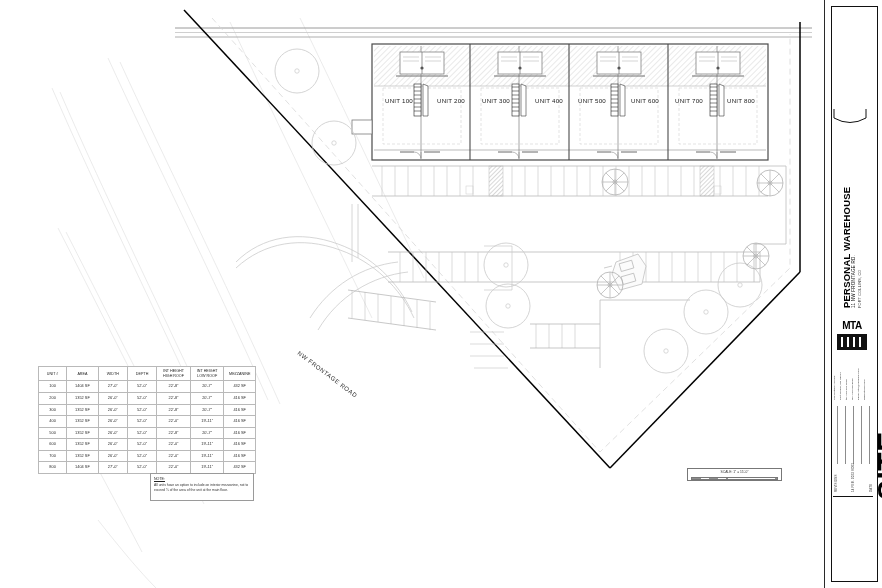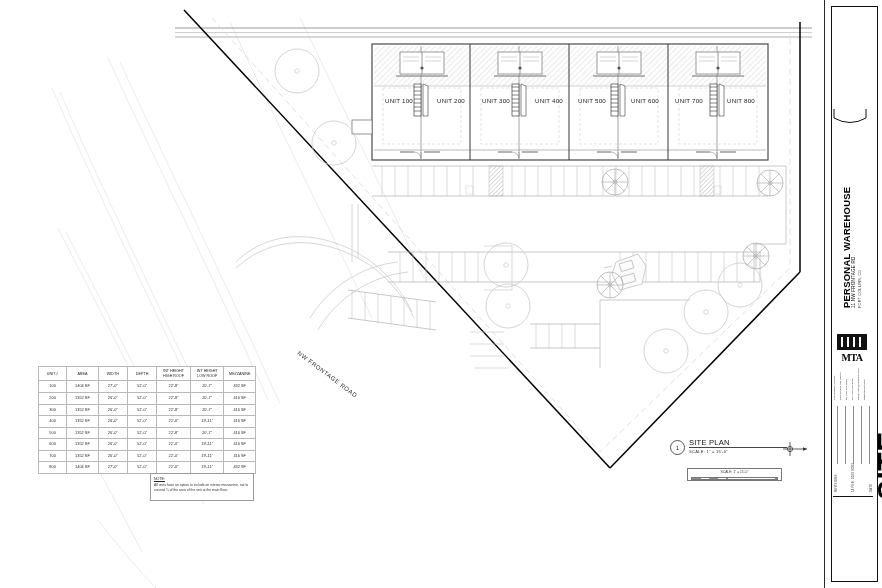--- a/index.html
+++ b/index.html
@@ -95,22 +95,21 @@
   .tb-proj-addr{font-size:4.6px;color:#111;letter-spacing:.2px;}
   .tb-proj-city{font-size:3.8px;color:#333;letter-spacing:.2px;}
 
   .logo{
     position:absolute;left:9px;top:318px;width:36px;height:34px;
   }
   .logo-mark{
     position:absolute;left:0;top:0;width:36px;height:15px;
     display:flex;align-items:center;justify-content:center;
     font-size:10px;font-weight:bold;letter-spacing:-.5px;color:#000;
-    font-family:Liberation Serif, serif;
-    margin-top:32px;
+    font-family:Liberation Sans, sans-serif;
   }
   .logo-bars{position:absolute;left:3px;top:16px;width:30px;height:16px;background:#111;}
   .logo-bars i{position:absolute;top:3px;bottom:3px;width:2.4px;background:#fff;}
 
   .firm-block{position:absolute;left:6px;top:356px;width:44px;height:46px;}
   .firm-line{
     position:absolute;font-size:2.5px;color:#222;white-space:nowrap;
     transform:rotate(-90deg);transform-origin:left top;letter-spacing:.1px;
   }
 
@@ -584,33 +583,20 @@
         <td>432 SF</td>
       </tr>
     </tbody>
   </table>
 
   <div class="notebox">
     <div class="note-title">NOTE:</div>
     <div class="note-body">All units have an option to include an interior mezzanine, not to exceed ⅓ of the area of the unit at the main floor.</div>
   </div>
 
-  <div class="plan-title">
-    <div class="pt-bubble">1</div>
-    <div class="pt-name">SITE PLAN</div>
-    <div class="pt-rule"></div>
-    <div class="pt-scale">SCALE: 1" = 15'-0"</div>
-    <svg class="north" viewBox="0 0 26 16">
-      <line x1="8" y1="1" x2="8" y2="15" stroke="#333" stroke-width=".8"></line>
-      <line x1="1" y1="8" x2="15" y2="8" stroke="#333" stroke-width=".8"></line>
-      <circle cx="8" cy="8" r="2.6" fill="none" stroke="#333" stroke-width=".8"></circle>
-      <line x1="15" y1="8" x2="25" y2="8" stroke="#333" stroke-width=".8"></line>
-      <path d="M 25 8 L 21 6.3 L 21 9.7 Z" fill="#333"></path>
-    </svg>
-  </div>
 
   <div class="scalebar">
     <div class="sb-text">SCALE: 1" = 15'-0"</div>
     <div class="sb-track">
       <div class="sb-fill" style="left:0;width:10%"></div>
       <div class="sb-fill" style="left:20%;width:10%"></div>
       <div class="sb-fill" style="left:40%;width:2%"></div>
       <div class="sb-fill" style="left:98%;width:2%"></div>
     </div>
   </div>

